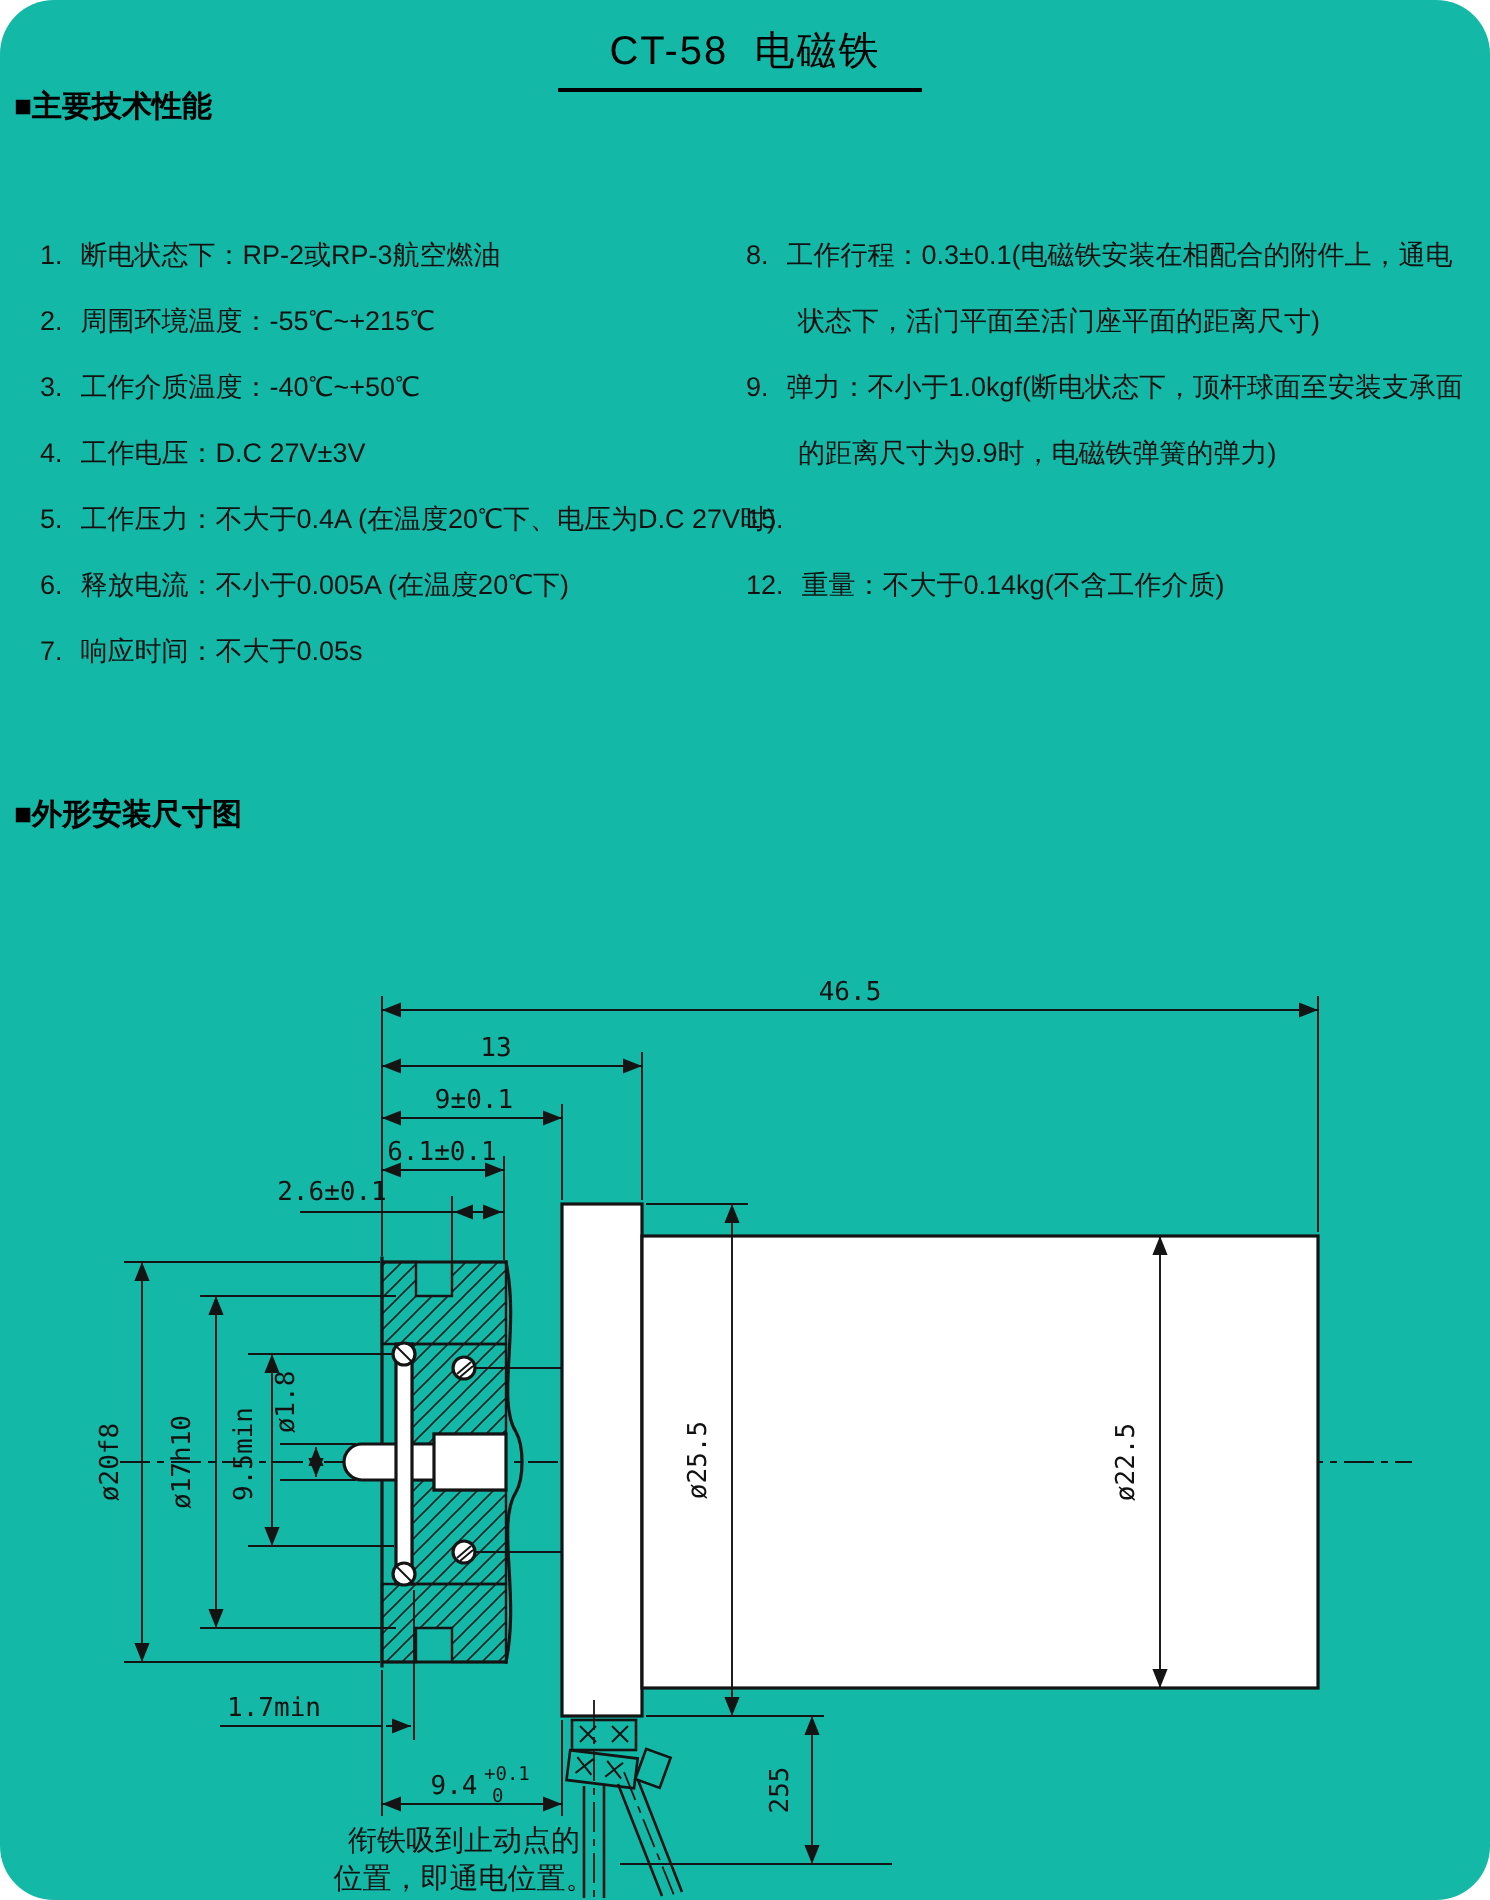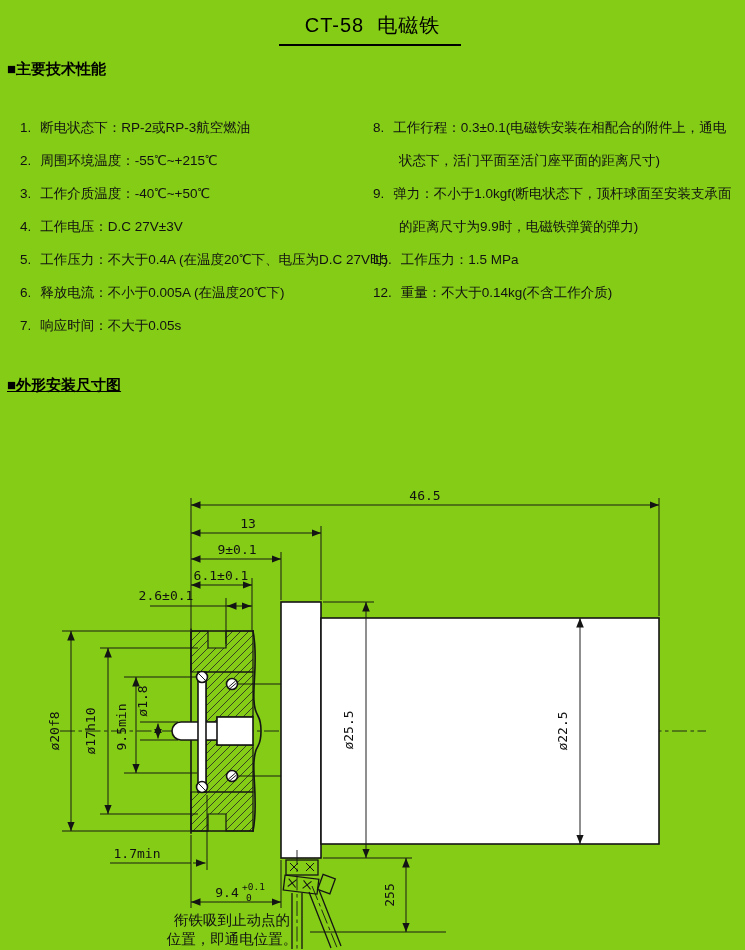--- a/index.html
+++ b/index.html
@@ -1,24 +1,24 @@
 <!DOCTYPE html>
 <html><head>
 <meta charset="utf-8">
 <style>
   html,body{margin:0;padding:0;background:#ffffff;}
-  .page{position:relative;width:745px;height:950px;background:#84cc16;overflow:hidden;
-        font-family:"Liberation Sans",sans-serif;color:#111;}
+  .page{position:relative;width:745px;height:950px;background:#14b8a6;overflow:hidden;
+        font-family:"Liberation Sans",sans-serif;color:#111;border-radius:27px;}
   .title{position:absolute;top:12px;left:0;width:100%;text-align:center;
          font-size:20px;letter-spacing:1px;white-space:pre;color:#000;}
   .title-underline{position:absolute;top:44px;left:279px;width:182px;height:0;
          border-top:2.5px solid #000;}
   .sec-heading{position:absolute;left:7px;font-size:15px;font-weight:700;color:#000;}
-  .h-specs{top:60px;}
-  .h-drawing{top:376px;text-decoration:underline;}
+  .h-specs{top:44px;}
+  .h-drawing{top:398px;}
   .col{position:absolute;top:111px;}
   .col-left{left:20px;width:352px;}
   .col-right{left:373px;width:372px;}
   .row{display:flex;height:33px;line-height:33px;font-size:13.5px;white-space:nowrap;}
   .row .num{margin-right:9px;}
   .row.cont{padding-left:26px;}
   svg{position:absolute;left:0;top:430px;}
   svg text{font-family:"DejaVu Sans Mono",monospace;font-size:13px;fill:#111;}
   svg text.cjk{font-family:"Liberation Sans",sans-serif;font-size:14.5px;}
   svg text.tol{font-size:9.5px;}
@@ -82,21 +82,20 @@
       </div>
     <div class="row">
         <span class="num">9.</span>
         <span>弹力：不小于1.0kgf(断电状态下，顶杆球面至安装支承面</span>
       </div>
     <div class="row cont">
         <span>的距离尺寸为9.9时，电磁铁弹簧的弹力)</span>
       </div>
     <div class="row">
         <span class="num">15.</span>
-        <span>工作压力：1.5 MPa</span>
       </div>
     <div class="row">
         <span class="num">12.</span>
         <span>重量：不大于0.14kg(不含工作介质)</span>
       </div>
   </div>
 
   <div class="sec-heading h-drawing">■外形安装尺寸图</div>
 
   <svg width="745" height="520" viewBox="0 430 745 520">

